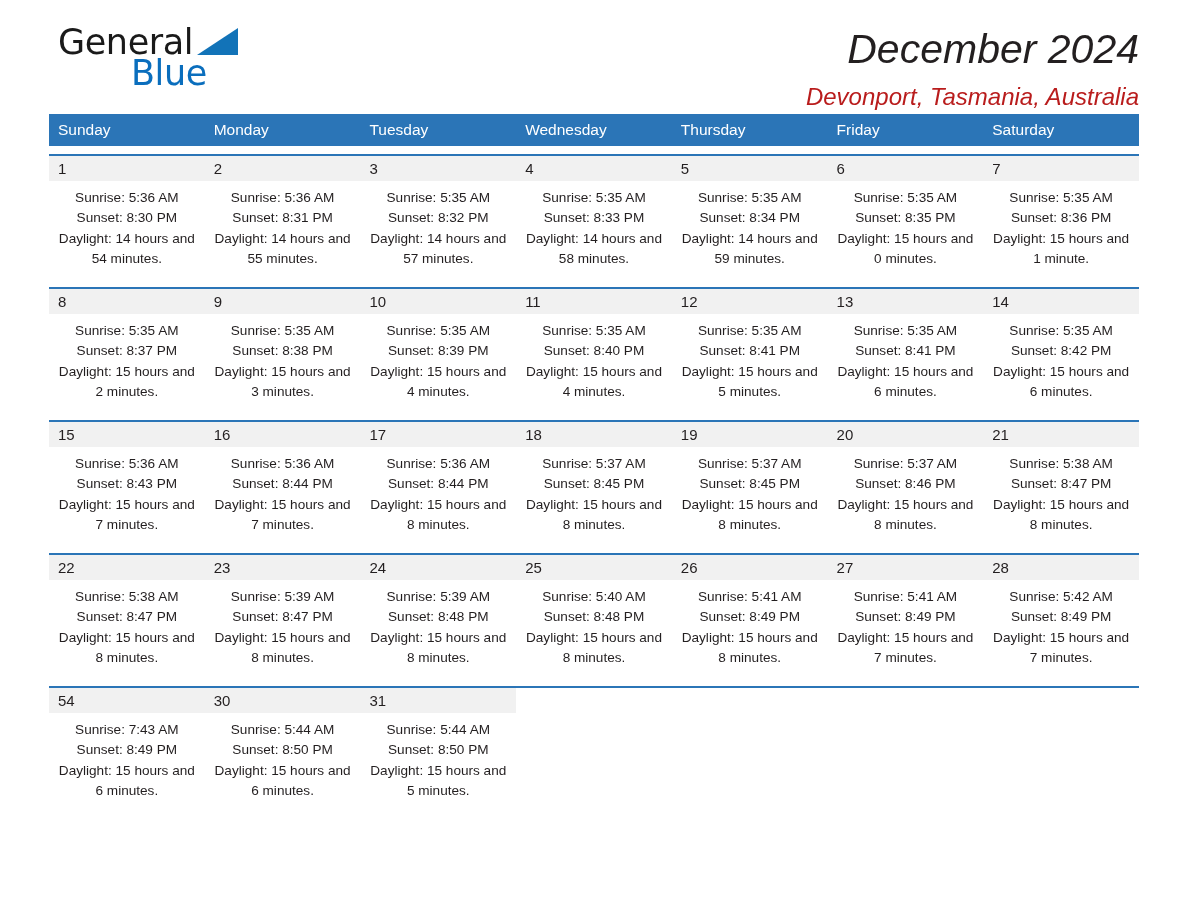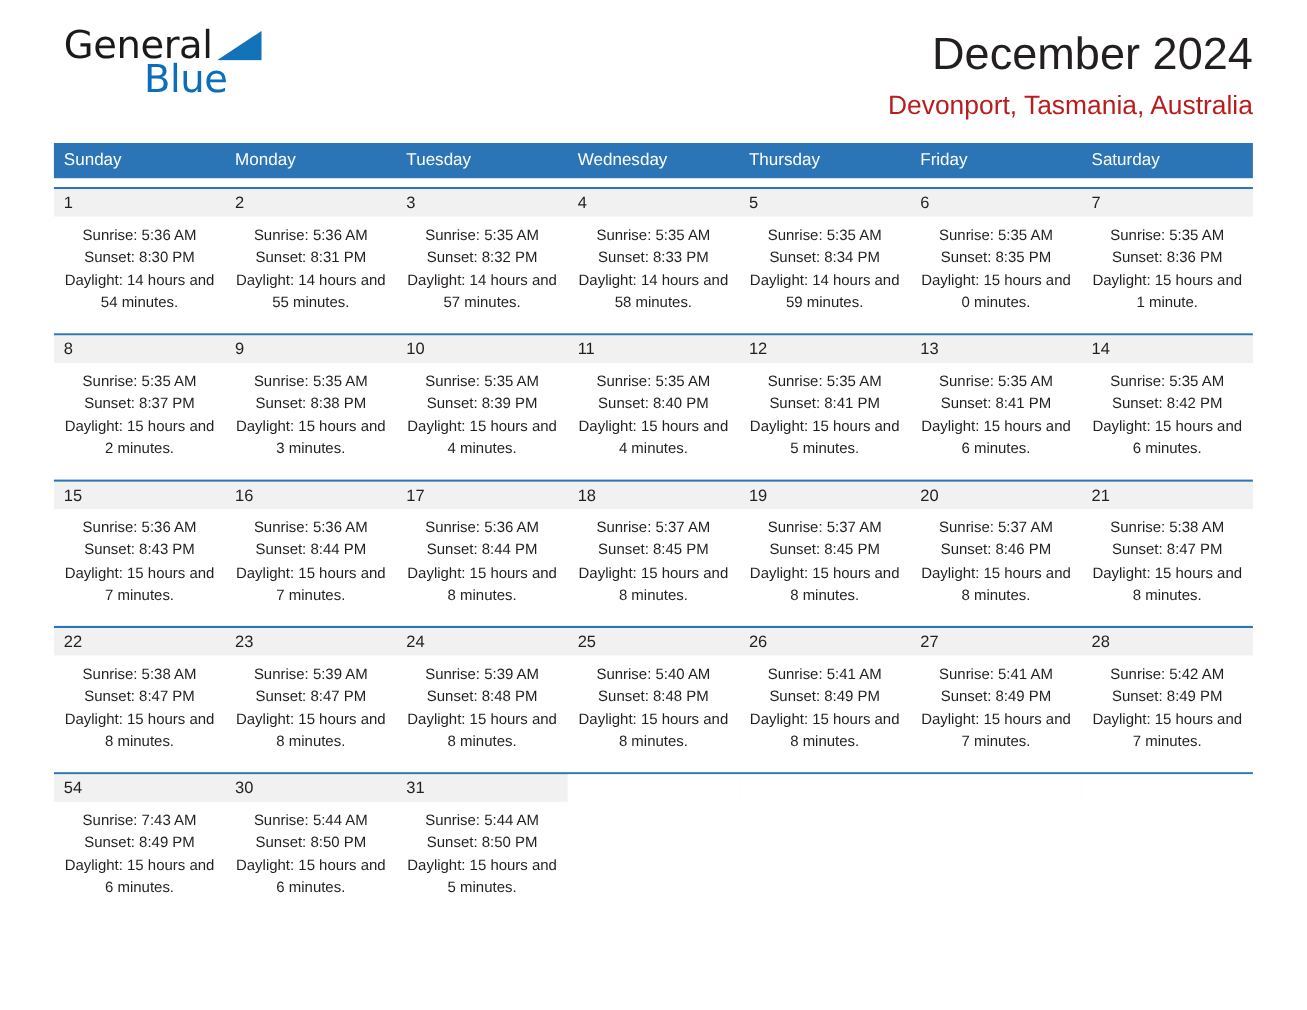--- a/index.html
+++ b/index.html
@@ -62,41 +62,42 @@
     top: 12px;
     width: 41px;
     height: 27px;
     background: #1273b8;
     clip-path: polygon(100% 0, 100% 100%, 0 100%);
   }
 
   .titles {
     text-align: right;
     padding-top: 2px;
+    font-style: italic;
   }
   .cal-title {
     font-size: 41px;
     font-weight: 400;
     color: #231f20;
     line-height: 1.15;
     white-space: nowrap;
   }
   .cal-subtitle {
     font-size: 24px;
     font-weight: 400;
     color: #b91c1c;
     margin-top: 10px;
     line-height: 1.2;
     white-space: nowrap;
   }
 
   
   .calendar {
     width: 1090px;
-    margin-top: 18px;
+    margin-top: 2px;
   }
   .weekdays {
     display: grid;
     grid-template-columns: repeat(7, 1fr);
     background: #2b75b7;
     height: 32px;
   }
   .weekday {
     color: #ffffff;
     font-size: 15.5px;

